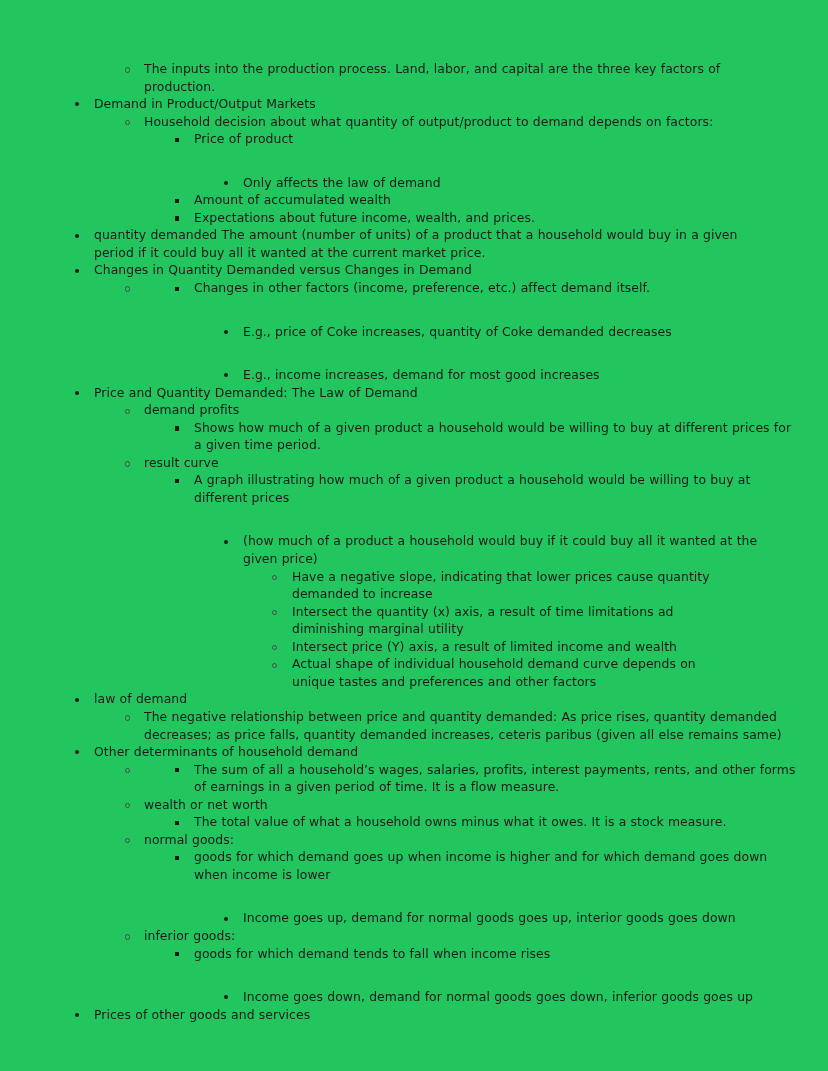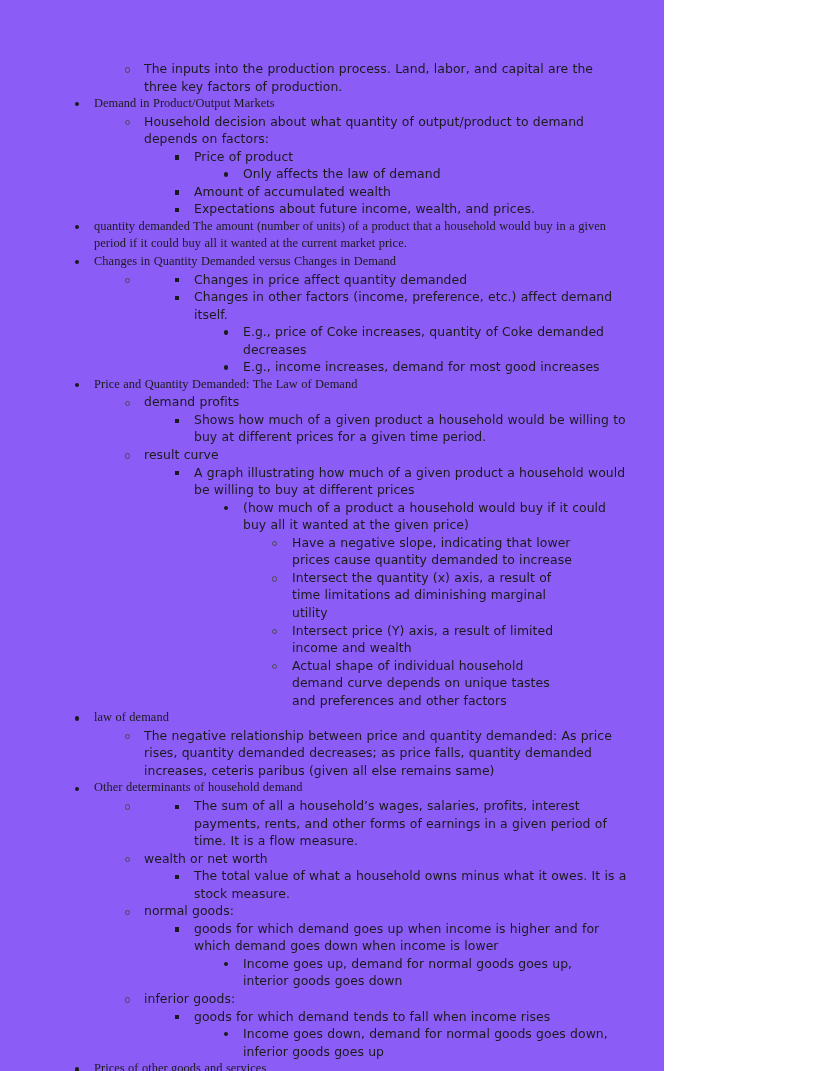--- a/index.html
+++ b/index.html
@@ -9,23 +9,23 @@
   }
   body {
     width: 828px;
     height: 1071px;
     overflow: hidden;
     font-family: "DejaVu Sans", sans-serif;
     color: #1a1a1a;
   }
   .page {
     position: relative;
-    width: 664px;
+    width: 828px;
     height: 1071px;
-    background: #8b5cf6;
+    background: #22c55e;
     box-sizing: border-box;
     padding-top: 60px;
   }
   .doc-body {
     margin: 0;
     padding: 0;
   }
   
   .li {
     position: relative;
@@ -80,36 +80,36 @@
     border: 1.05px solid #4a4a4a;
   }
   .glyph.square::before {
     top: 7.6px;
     width: 4.3px;
     height: 4.3px;
     background: #1b1b1b;
   }
 
   
-  .lvl1 { padding-left: 94px; font-family: Liberation Serif, serif; }
+  .lvl1 { padding-left: 94px; }
   .lvl1 > .bullet { left: 74px; }
   .lvl2 { padding-left: 144px; }
   .lvl2 > .bullet { left: 124px; }
   .lvl3 { padding-left: 194px; }
   .lvl3 > .bullet { left: 174px; }
   .lvl4 { padding-left: 243px; }
   .lvl4 > .bullet { left: 223px; }
   .lvl5 { padding-left: 292px; }
   .lvl5 > .bullet { left: 271px; }
 
   
   .lvl1 { padding-right: 48px; }
   .lvl2 { padding-right: 46px; }
   .lvl3 { padding-right: 28px; }
-  .lvl4 { padding-right: 47px; }
+  .lvl4 { padding-right: 47px; margin-top: 26px; }
   .lvl5 { padding-right: 90px; }
 </style>
 </head>
 <body>
 
 <div class="page">
   <div class="doc-body" id="outline-root">
       <div class="li lvl2">
         <span class="bullet"><span class="glyph circle"></span></span>
         <span class="txt">The inputs into the production process. Land, labor, and capital are the three key factors of production.</span>
@@ -150,21 +150,20 @@
       </div>
       <div class="li lvl1">
         <span class="bullet"><span class="glyph disc"></span></span>
         <span class="txt">Changes in Quantity Demanded versus Changes in Demand</span>
       </div>
       <div class="li lvl2">
         <span class="bullet"><span class="glyph circle"></span></span>
       </div>
       <div class="li lvl3">
         <span class="bullet"><span class="glyph square"></span></span>
-        <span class="txt">Changes in price affect quantity demanded</span>
       </div>
       <div class="li lvl3">
         <span class="bullet"><span class="glyph square"></span></span>
         <span class="txt">Changes in other factors (income, preference, etc.) affect demand itself.</span>
       </div>
       <div class="li lvl4">
         <span class="bullet"><span class="glyph disc"></span></span>
         <span class="txt">E.g., price of Coke increases, quantity of Coke demanded decreases</span>
       </div>
       <div class="li lvl4">

